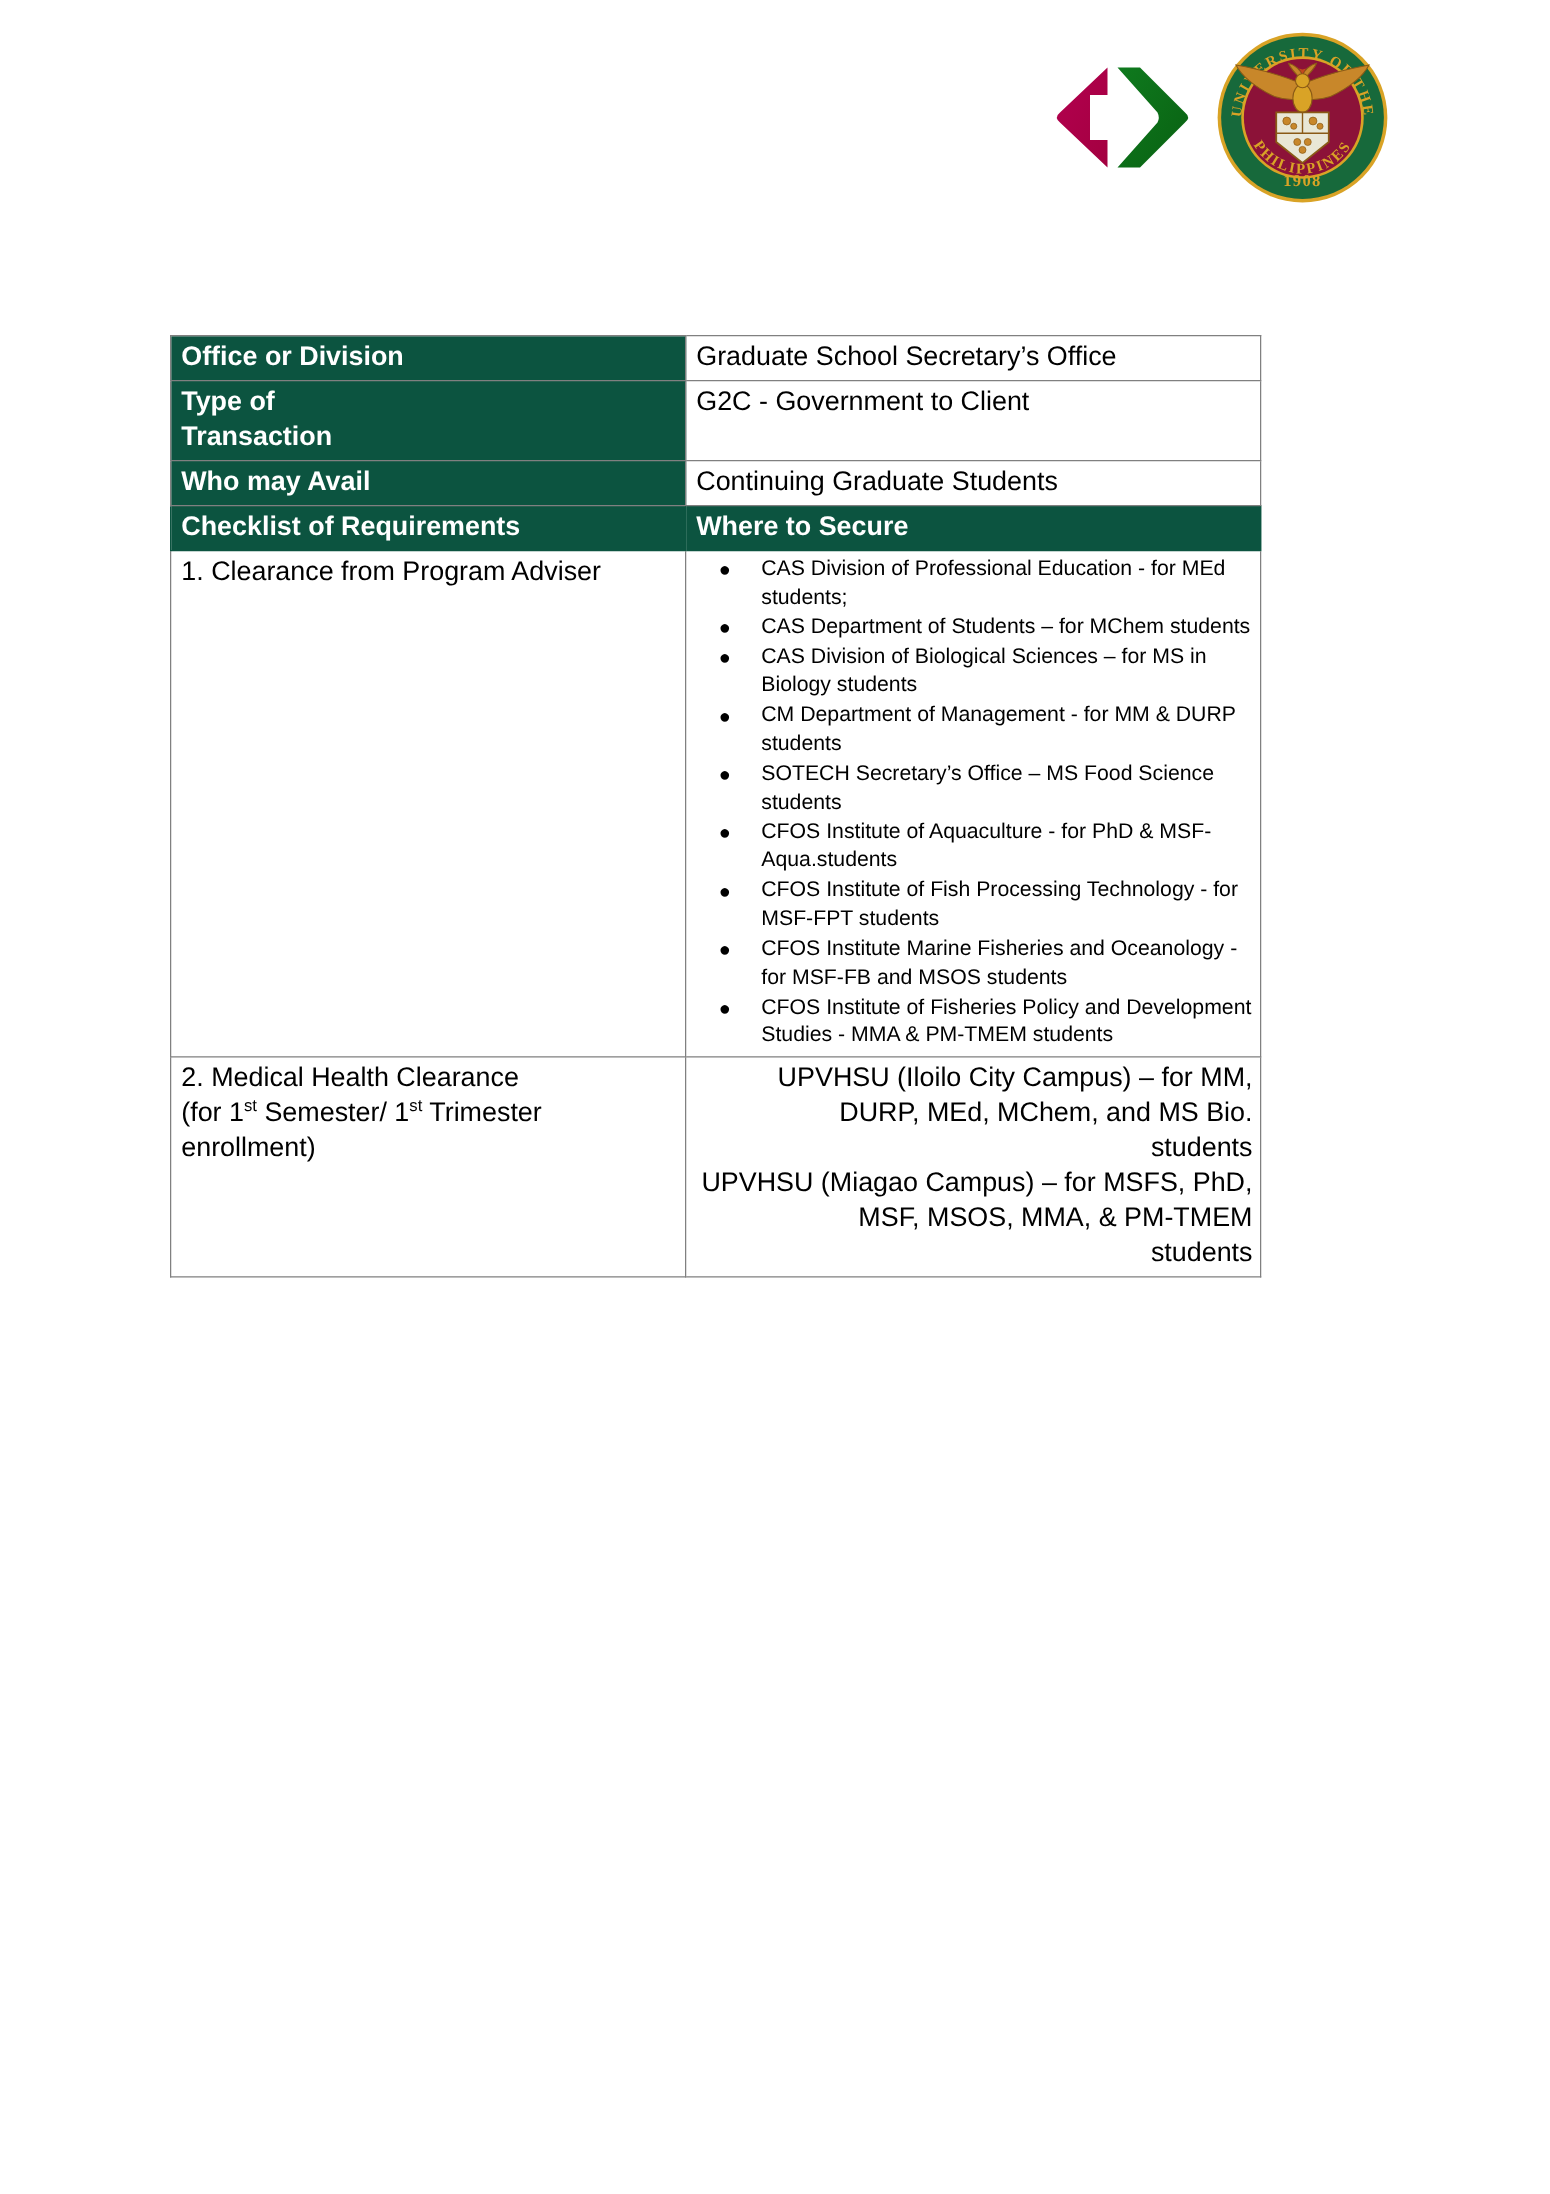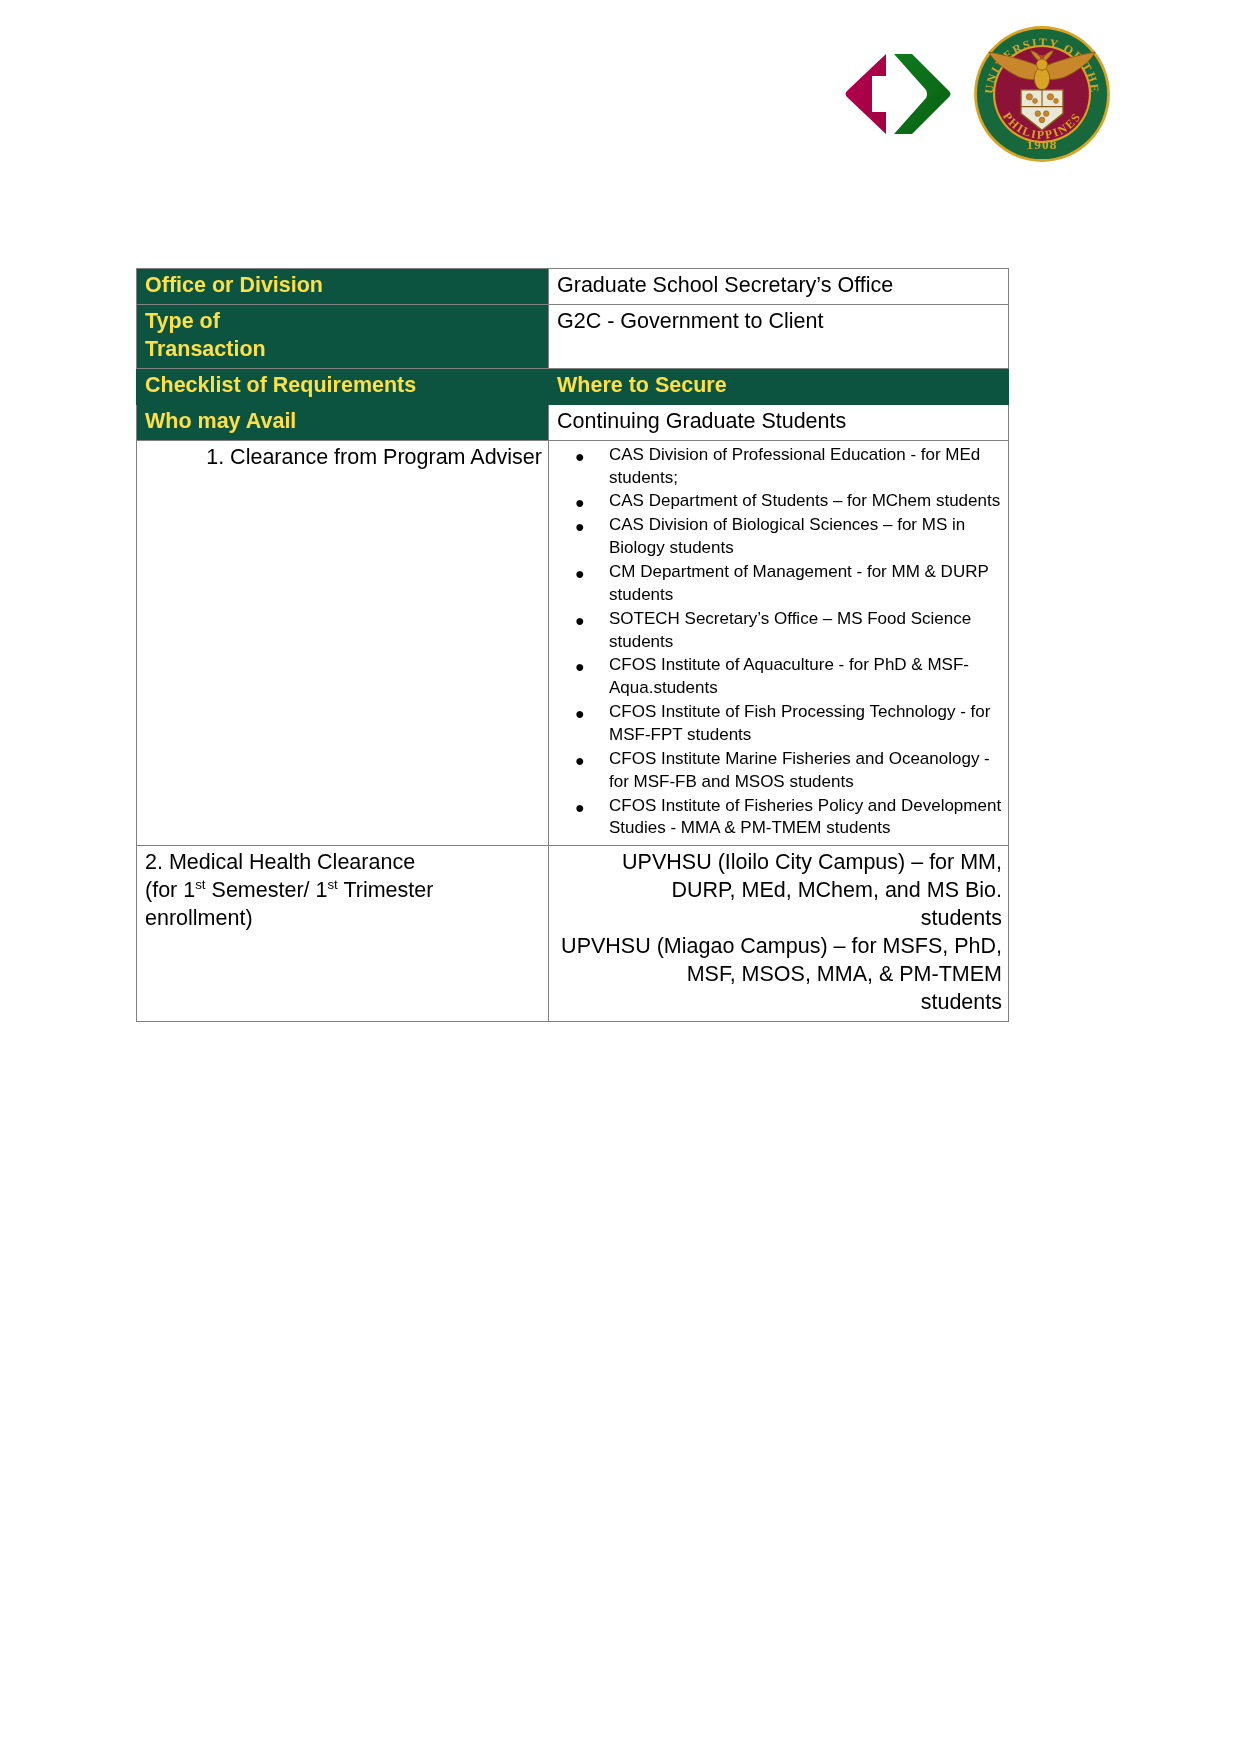--- a/index.html
+++ b/index.html
@@ -72,41 +72,40 @@
   }
   table.cc td {
     border: 1px solid #808080;
     vertical-align: top;
     padding: 3px 6px 4px 8px;
     font-size: 21.5px;
     line-height: 1.30;
   }
   td.hdr {
     background: #0c5440;
-    color: #fde047;
+    color: #ffffff;
     font-weight: bold;
     border-color: #0c5440;
     border-right-color: #808080;
   }
   td.hdr.full {
     border-color: #0c5440;
   }
   td.val {
     font-weight: normal;
   }
   .c-left  { width: 412px; }
   .c-right { width: 460px; }
 
   .vmid { vertical-align: middle; }
 
   
   td.req-cell {
     vertical-align: middle;
     padding-left: 10px;
-    text-align: right;
   }
   td.sec-cell {
     padding: 8px 6px 10px 2px;
   }
   ul.bullets {
     margin: 0;
     padding: 0 0 0 52px;
     list-style: none;
   }
   ul.bullets li {
@@ -234,27 +233,27 @@
         </tr>
 
 
         <tr>
           <td class="hdr block-text">Type of
 Transaction</td>
           <td class="val vmid">G2C - Government to Client</td>
         </tr>
 
         <tr>
+          <td class="hdr">Who may Avail</td>
+          <td class="val">Continuing Graduate Students</td>
+        </tr>
+
+        <tr>
           <td class="hdr full">Checklist of Requirements</td>
           <td class="hdr full">Where to Secure</td>
-        </tr>
-
-        <tr>
-          <td class="hdr">Who may Avail</td>
-          <td class="val">Continuing Graduate Students</td>
         </tr>
 
         <tr>
           <td class="req-cell">1. Clearance from Program Adviser</td>
           <td class="sec-cell">
             <ul class="bullets">
               <li>CAS Division of Professional Education - for MEd students;</li>
               <li>CAS Department of Students – for MChem students</li>
               <li>CAS Division of Biological Sciences – for MS in Biology students</li>
               <li>CM Department of Management - for MM &amp; DURP students</li>

